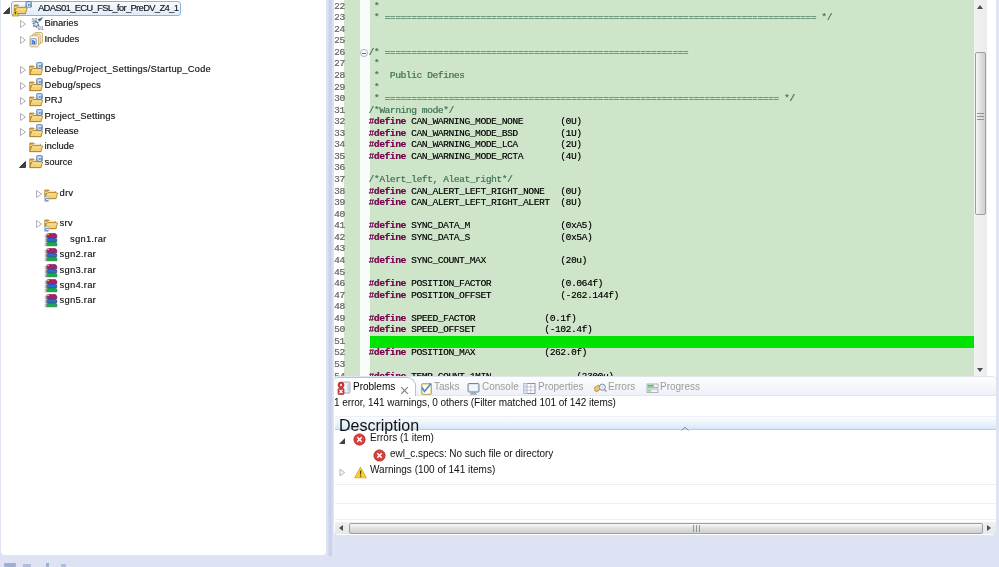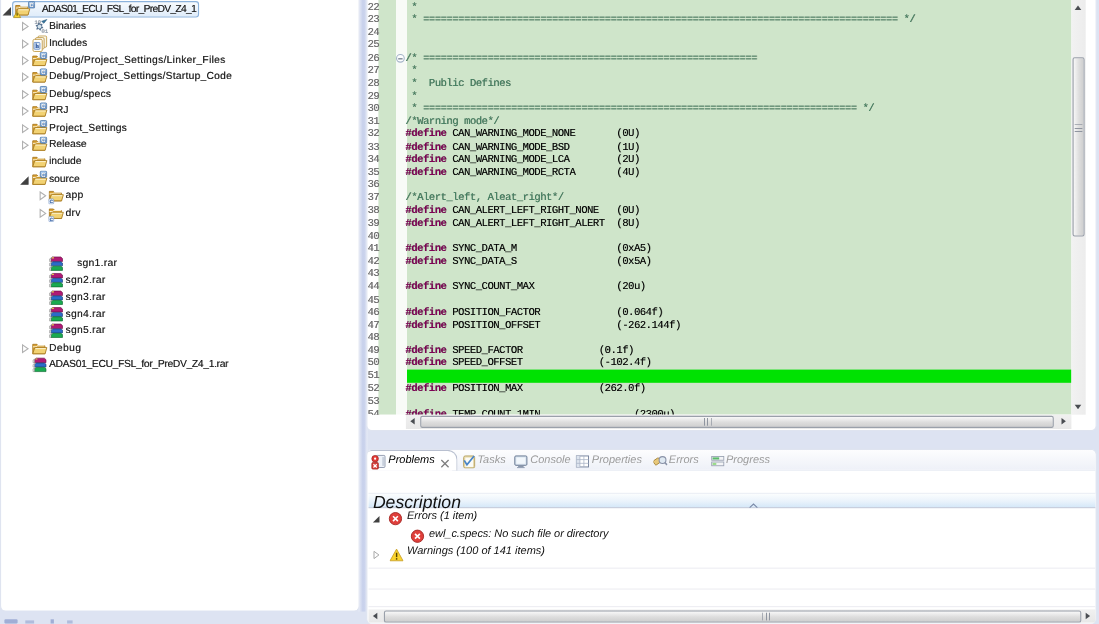--- a/index.html
+++ b/index.html
@@ -2,21 +2,21 @@
 <html><head>
 <meta charset="utf-8">
 <style>
 * { margin:0; padding:0; box-sizing:border-box; }
 html,body { width:999px; height:567px; overflow:hidden; }
 body { position:relative; background:#dde3f2; font-family:"Liberation Sans",sans-serif; }
 .abs { position:absolute; }
 #sash { left:326px; top:0; width:8px; height:556px; background:linear-gradient(90deg,#e8ecf7,#c9d2ec 45%,#c9d2ec 65%,#e8ecf7); }
 #leftpanel { left:0; top:0; width:327px; height:556px; background:#fff; border-radius:0 0 5px 5px; border:1px solid #dfe4f0; border-top:none; }
 #editor { left:333px; top:0; width:664px; height:392px; background:#fff; border-radius:0 0 5px 5px; border:1px solid #dfe4f0; border-top:none; overflow:hidden; }
-#problems { left:333px; top:408px; width:664px; height:160px; background:#fff; border-radius:5px; border:1px solid #dfe4f0; overflow:hidden;font-style:italic; }
+#problems { left:333px; top:376px; width:664px; height:160px; background:#fff; border-radius:5px; border:1px solid #dfe4f0; overflow:hidden; }
 #tree { left:0; top:0; width:325px; height:345px; font-size:9.3px; color:#1c1c1c; text-shadow:0.35px 0 0 rgba(30,30,30,0.55); }
 .trow { position:absolute; left:0; width:325px; height:15.4px; line-height:15.4px; white-space:nowrap; }
 .trow .ic { position:absolute; }
 .trow .tx { position:absolute; top:0; }
 .sel { position:absolute; left:11px; top:0px; width:170px; height:15px; border:1px solid #8cb2dc; border-radius:3px; background:linear-gradient(180deg,#f7fafd,#dfecfa); }
 #gutter { left:9.5px; top:0; width:16px; height:377px; background:#cfe5ca; }
 #foldcol { left:25.5px; top:0; width:10px; height:377px; background:#f8fbf7; }
 #codebg { left:35.5px; top:0; width:604px; height:377px; background:#cfe5ca; }
 #curline { left:35.5px; top:335.8px; width:604px; height:12px; background:#00e202; }
 .codepre { position:absolute; font-family:"Liberation Mono",monospace; font-size:9.6px; letter-spacing:-0.43px; line-height:11.57px; white-space:pre; color:#000; text-shadow:0.3px 0 0 rgba(0,0,0,0.45); }
@@ -171,20 +171,21 @@
         <path d="M10.4 7.4 L12.4 9.6" stroke="#8a93a8" stroke-width="1.4"></path>
       </svg></span>
     <span class="tabtx" style="left:274px">Errors</span>
 <span class="abs" style="left:312px;top:4px"><svg width="13" height="13" viewBox="0 0 13 13">
         <rect x="1" y="2" width="11" height="3.4" fill="#f3f4f6" stroke="#9aa2b2" stroke-width="0.8"></rect>
         <rect x="1.8" y="2.8" width="6" height="1.9" fill="#5aba6a"></rect>
         <rect x="1" y="7" width="11" height="3.4" fill="#f3f4f6" stroke="#9aa2b2" stroke-width="0.8"></rect>
         <rect x="1.8" y="7.8" width="3.4" height="1.9" fill="#9adb8a"></rect>
       </svg></span>
     <span class="tabtx" style="left:326px">Progress</span>
+<div id="summary">1 error, 141 warnings, 0 others (Filter matched 101 of 142 items)</div>
 <div id="deschdr">
       <span class="abs" style="left:4px;top:-0.5px">Description</span>
       <span class="abs" style="left:345px;top:1px"><svg width="10" height="6" viewBox="0 0 10 6">
           <path d="M1.5 4.5 L5 1.2 L8.5 4.5" fill="none" stroke="#7a8aa8" stroke-width="1"></path>
         </svg></span>
     </div>
 <div class="prow" style="left:0;top:54px">
       <span class="abs" style="left:4px;top:5px"><svg width="8" height="8" viewBox="0 0 8 8">
           <path d="M7 1 L7 7 L1 7 Z" fill="#404040"></path>
         </svg></span>
@@ -265,35 +266,20 @@
         </svg></span>
       <span class="ic" style="left:28.5px;top:0px"><svg width="17" height="16" viewBox="0 0 17 16">
           <rect x="5.6" y="0.6" width="7.8" height="10.4" rx="1.2" fill="#f8f4e6" stroke="#c09a45" stroke-width="0.8"></rect>
           <rect x="3.3" y="2.2" width="7.8" height="10.4" rx="1.2" fill="#fbf8ef" stroke="#c09a45" stroke-width="0.8"></rect>
           <rect x="1.0" y="3.8" width="8.4" height="11.0" rx="1.2" fill="#fefefb" stroke="#c09a45" stroke-width="0.8"></rect>
           <rect x="1.9" y="6.6" width="5.4" height="6.2" rx="0.8" fill="#dce9f8" stroke="#5580c0" stroke-width="0.7"></rect>
           <text x="4.6" y="11.8" font-family="Liberation Serif" font-size="5.8" font-weight="bold" fill="#2a5eb8" text-anchor="middle">h</text>
         </svg></span>
       <span class="tx" style="left:44.5px">Includes</span>
     </div>
-<div class="trow" style="top:46.9px">
-      <span class="ic" style="left:19px;top:3px"><svg width="8" height="10" viewBox="0 0 8 10">
-          <path d="M1.5 1.5 L6.5 5 L1.5 8.5 Z" fill="#fefefe" stroke="#b0b0b0" stroke-width="1"></path>
-        </svg></span>
-      <span class="ic" style="left:28.5px;top:0px"><svg width="16" height="16" viewBox="0 0 16 16">
-          <path d="M0.8 4.0 L4.6 4.0 L5.8 5.4 L11.8 5.4 L11.8 12.6 L0.8 12.6 Z" fill="#daa232" stroke="#a87820" stroke-width="0.8"></path>
-          <path d="M1 6.3 L3.8 6.3 L4.7 5.4 L11.4 5.4" fill="none" stroke="#fdf6dd" stroke-width="0.9"></path>
-          <path d="M2.6 7.0 L13.6 7.0 L12.0 12.6 L0.8 12.6 Z" fill="#f2d273" stroke="#aa7d22" stroke-width="0.8"></path>
-          <path d="M3.3 7.9 L12.6 7.9" stroke="#fcf2cf" stroke-width="0.9" fill="none"></path>
-          <rect x="7.6" y="0.5" width="5.8" height="5.8" rx="1" fill="#78a2d6" stroke="#47719f" stroke-width="0.6"></rect>
-          <rect x="8.1" y="1.0" width="4.8" height="2.0" rx="0.8" fill="#b2d0f0"></rect>
-          <text x="10.5" y="5.5" font-family="Liberation Sans" font-size="5.4" font-weight="bold" fill="#fff" text-anchor="middle">C</text>
-        </svg></span>
-      <span class="tx" style="left:44.5px;letter-spacing:0.29px">Debug/Project_Settings/Linker_Files</span>
-    </div>
 <div class="trow" style="top:62.3px">
       <span class="ic" style="left:19px;top:3px"><svg width="8" height="10" viewBox="0 0 8 10">
           <path d="M1.5 1.5 L6.5 5 L1.5 8.5 Z" fill="#fefefe" stroke="#b0b0b0" stroke-width="1"></path>
         </svg></span>
       <span class="ic" style="left:28.5px;top:0px"><svg width="16" height="16" viewBox="0 0 16 16">
           <path d="M0.8 4.0 L4.6 4.0 L5.8 5.4 L11.8 5.4 L11.8 12.6 L0.8 12.6 Z" fill="#daa232" stroke="#a87820" stroke-width="0.8"></path>
           <path d="M1 6.3 L3.8 6.3 L4.7 5.4 L11.4 5.4" fill="none" stroke="#fdf6dd" stroke-width="0.9"></path>
           <path d="M2.6 7.0 L13.6 7.0 L12.0 12.6 L0.8 12.6 Z" fill="#f2d273" stroke="#aa7d22" stroke-width="0.8"></path>
           <path d="M3.3 7.9 L12.6 7.9" stroke="#fcf2cf" stroke-width="0.9" fill="none"></path>
           <rect x="7.6" y="0.5" width="5.8" height="5.8" rx="1" fill="#78a2d6" stroke="#47719f" stroke-width="0.6"></rect>
@@ -379,47 +365,47 @@
           <path d="M0.8 4.0 L4.6 4.0 L5.8 5.4 L11.8 5.4 L11.8 12.6 L0.8 12.6 Z" fill="#daa232" stroke="#a87820" stroke-width="0.8"></path>
           <path d="M1 6.3 L3.8 6.3 L4.7 5.4 L11.4 5.4" fill="none" stroke="#fdf6dd" stroke-width="0.9"></path>
           <path d="M2.6 7.0 L13.6 7.0 L12.0 12.6 L0.8 12.6 Z" fill="#f2d273" stroke="#aa7d22" stroke-width="0.8"></path>
           <path d="M3.3 7.9 L12.6 7.9" stroke="#fcf2cf" stroke-width="0.9" fill="none"></path>
           <rect x="7.6" y="0.5" width="5.8" height="5.8" rx="1" fill="#78a2d6" stroke="#47719f" stroke-width="0.6"></rect>
           <rect x="8.1" y="1.0" width="4.8" height="2.0" rx="0.8" fill="#b2d0f0"></rect>
           <text x="10.5" y="5.5" font-family="Liberation Sans" font-size="5.4" font-weight="bold" fill="#fff" text-anchor="middle">C</text>
         </svg></span>
       <span class="tx" style="left:44.5px">source</span>
     </div>
-<div class="trow" style="top:170.1px">
+<div class="trow" style="top:185.5px">
       <span class="ic" style="left:34.5px;top:3px"><svg width="8" height="10" viewBox="0 0 8 10">
           <path d="M1.5 1.5 L6.5 5 L1.5 8.5 Z" fill="#fefefe" stroke="#b0b0b0" stroke-width="1"></path>
         </svg></span>
       <span class="ic" style="left:43.5px;top:0px"><svg width="16" height="16" viewBox="0 0 16 16">
           <path d="M0.8 4.0 L4.6 4.0 L5.8 5.4 L11.8 5.4 L11.8 12.6 L0.8 12.6 Z" fill="#daa232" stroke="#a87820" stroke-width="0.8"></path>
           <path d="M1 6.3 L3.8 6.3 L4.7 5.4 L11.4 5.4" fill="none" stroke="#fdf6dd" stroke-width="0.9"></path>
           <path d="M2.6 7.0 L13.6 7.0 L12.0 12.6 L0.8 12.6 Z" fill="#f2d273" stroke="#aa7d22" stroke-width="0.8"></path>
           <path d="M3.3 7.9 L12.6 7.9" stroke="#fcf2cf" stroke-width="0.9" fill="none"></path>
           <rect x="0.2" y="10.8" width="4.6" height="4.6" rx="0.8" fill="#eaf0f8" stroke="#7a9ac8" stroke-width="0.6"></rect>
           <text x="2.5" y="14.6" font-family="Liberation Sans" font-size="4.2" font-weight="bold" fill="#3a6ec0" text-anchor="middle">C</text>
         </svg></span>
-      <span class="tx" style="left:59.5px;letter-spacing:0.3px">app</span>
-    </div>
-<div class="trow" style="top:185.5px">
+      <span class="tx" style="left:59.5px;letter-spacing:0.3px">drv</span>
+    </div>
+<div class="trow" style="top:216.3px">
       <span class="ic" style="left:34.5px;top:3px"><svg width="8" height="10" viewBox="0 0 8 10">
           <path d="M1.5 1.5 L6.5 5 L1.5 8.5 Z" fill="#fefefe" stroke="#b0b0b0" stroke-width="1"></path>
         </svg></span>
       <span class="ic" style="left:43.5px;top:0px"><svg width="16" height="16" viewBox="0 0 16 16">
           <path d="M0.8 4.0 L4.6 4.0 L5.8 5.4 L11.8 5.4 L11.8 12.6 L0.8 12.6 Z" fill="#daa232" stroke="#a87820" stroke-width="0.8"></path>
           <path d="M1 6.3 L3.8 6.3 L4.7 5.4 L11.4 5.4" fill="none" stroke="#fdf6dd" stroke-width="0.9"></path>
           <path d="M2.6 7.0 L13.6 7.0 L12.0 12.6 L0.8 12.6 Z" fill="#f2d273" stroke="#aa7d22" stroke-width="0.8"></path>
           <path d="M3.3 7.9 L12.6 7.9" stroke="#fcf2cf" stroke-width="0.9" fill="none"></path>
           <rect x="0.2" y="10.8" width="4.6" height="4.6" rx="0.8" fill="#eaf0f8" stroke="#7a9ac8" stroke-width="0.6"></rect>
           <text x="2.5" y="14.6" font-family="Liberation Sans" font-size="4.2" font-weight="bold" fill="#3a6ec0" text-anchor="middle">C</text>
         </svg></span>
-      <span class="tx" style="left:59.5px;letter-spacing:0.3px">drv</span>
+      <span class="tx" style="left:59.5px;letter-spacing:0.3px">srv</span>
     </div>
 <div class="trow" style="top:231.7px">
       <span class="ic" style="left:43.5px;top:0px"><svg width="16" height="16" viewBox="0 0 16 16">
           <path d="M2.3 3.0 L3.8 1.6 L11.3 1.6 L12.8 3.0 L12.8 5.7 L2.3 5.7 Z" fill="#b01a74" stroke="#6d0d46" stroke-width="0.6"></path>
           <path d="M3.8 1.6 L2.3 3.0 L2.3 5.7 L1.0 5.7 L1.0 3.4 Z" fill="#eceae6" stroke="#909090" stroke-width="0.5"></path>
           <path d="M3.3 1.8 L5.0 1.8 L5.0 2.9 L3.3 2.9 Z" fill="#e8d24a"></path>
           <path d="M2.3 7.1 L3.8 6.0 L11.3 6.0 L12.8 7.1 L12.8 9.7 L2.3 9.7 Z" fill="#2a6cc8" stroke="#173f7c" stroke-width="0.6"></path>
           <path d="M3.8 6.0 L2.3 7.1 L2.3 9.7 L1.0 9.7 L1.0 7.4 Z" fill="#eceef2" stroke="#909090" stroke-width="0.5"></path>
           <path d="M2.3 11.1 L3.8 10.0 L11.3 10.0 L12.8 11.1 L12.8 13.8 L2.3 13.8 Z" fill="#19aa50" stroke="#0c6a2e" stroke-width="0.6"></path>
           <path d="M3.8 10.0 L2.3 11.1 L2.3 13.8 L1.0 13.8 L1.0 11.4 Z" fill="#ecf0ec" stroke="#909090" stroke-width="0.5"></path>
@@ -466,44 +452,20 @@
       <span class="ic" style="left:43.5px;top:0px"><svg width="16" height="16" viewBox="0 0 16 16">
           <path d="M2.3 3.0 L3.8 1.6 L11.3 1.6 L12.8 3.0 L12.8 5.7 L2.3 5.7 Z" fill="#b01a74" stroke="#6d0d46" stroke-width="0.6"></path>
           <path d="M3.8 1.6 L2.3 3.0 L2.3 5.7 L1.0 5.7 L1.0 3.4 Z" fill="#eceae6" stroke="#909090" stroke-width="0.5"></path>
           <path d="M3.3 1.8 L5.0 1.8 L5.0 2.9 L3.3 2.9 Z" fill="#e8d24a"></path>
           <path d="M2.3 7.1 L3.8 6.0 L11.3 6.0 L12.8 7.1 L12.8 9.7 L2.3 9.7 Z" fill="#2a6cc8" stroke="#173f7c" stroke-width="0.6"></path>
           <path d="M3.8 6.0 L2.3 7.1 L2.3 9.7 L1.0 9.7 L1.0 7.4 Z" fill="#eceef2" stroke="#909090" stroke-width="0.5"></path>
           <path d="M2.3 11.1 L3.8 10.0 L11.3 10.0 L12.8 11.1 L12.8 13.8 L2.3 13.8 Z" fill="#19aa50" stroke="#0c6a2e" stroke-width="0.6"></path>
           <path d="M3.8 10.0 L2.3 11.1 L2.3 13.8 L1.0 13.8 L1.0 11.4 Z" fill="#ecf0ec" stroke="#909090" stroke-width="0.5"></path>
         </svg></span>
       <span class="tx" style="left:59.5px;letter-spacing:0.3px">sgn5.rar</span>
-    </div>
-<div class="trow" style="top:308.7px">
-      <span class="ic" style="left:19px;top:3px"><svg width="8" height="10" viewBox="0 0 8 10">
-          <path d="M1.5 1.5 L6.5 5 L1.5 8.5 Z" fill="#fefefe" stroke="#b0b0b0" stroke-width="1"></path>
-        </svg></span>
-      <span class="ic" style="left:28.5px;top:0px"><svg width="16" height="16" viewBox="0 0 16 16">
-          <path d="M0.8 4.0 L4.6 4.0 L5.8 5.4 L11.8 5.4 L11.8 12.6 L0.8 12.6 Z" fill="#daa232" stroke="#a87820" stroke-width="0.8"></path>
-          <path d="M1 6.3 L3.8 6.3 L4.7 5.4 L11.4 5.4" fill="none" stroke="#fdf6dd" stroke-width="0.9"></path>
-          <path d="M2.6 7.0 L13.6 7.0 L12.0 12.6 L0.8 12.6 Z" fill="#f2d273" stroke="#aa7d22" stroke-width="0.8"></path>
-          <path d="M3.3 7.9 L12.6 7.9" stroke="#fcf2cf" stroke-width="0.9" fill="none"></path>
-        </svg></span>
-      <span class="tx" style="left:44.5px;letter-spacing:0.4px">Debug</span>
-    </div>
-<div class="trow" style="top:324.1px">
-      <span class="ic" style="left:28.5px;top:0px"><svg width="16" height="16" viewBox="0 0 16 16">
-          <path d="M2.3 3.0 L3.8 1.6 L11.3 1.6 L12.8 3.0 L12.8 5.7 L2.3 5.7 Z" fill="#b01a74" stroke="#6d0d46" stroke-width="0.6"></path>
-          <path d="M3.8 1.6 L2.3 3.0 L2.3 5.7 L1.0 5.7 L1.0 3.4 Z" fill="#eceae6" stroke="#909090" stroke-width="0.5"></path>
-          <path d="M3.3 1.8 L5.0 1.8 L5.0 2.9 L3.3 2.9 Z" fill="#e8d24a"></path>
-          <path d="M2.3 7.1 L3.8 6.0 L11.3 6.0 L12.8 7.1 L12.8 9.7 L2.3 9.7 Z" fill="#2a6cc8" stroke="#173f7c" stroke-width="0.6"></path>
-          <path d="M3.8 6.0 L2.3 7.1 L2.3 9.7 L1.0 9.7 L1.0 7.4 Z" fill="#eceef2" stroke="#909090" stroke-width="0.5"></path>
-          <path d="M2.3 11.1 L3.8 10.0 L11.3 10.0 L12.8 11.1 L12.8 13.8 L2.3 13.8 Z" fill="#19aa50" stroke="#0c6a2e" stroke-width="0.6"></path>
-          <path d="M3.8 10.0 L2.3 11.1 L2.3 13.8 L1.0 13.8 L1.0 11.4 Z" fill="#ecf0ec" stroke="#909090" stroke-width="0.5"></path>
-        </svg></span>
-      <span class="tx" style="left:44.5px;letter-spacing:-0.26px">ADAS01_ECU_FSL_for_PreDV_Z4_1.rar</span>
     </div>
 </div>
 <div id="botmarks">
 <span style="position:absolute;left:4px;top:1px;width:12px;height:4px;background:#a0aed6;border-radius:1px"></span>
 <span style="position:absolute;left:23px;top:2px;width:8px;height:3px;background:#b0bcdc"></span>
 <span style="position:absolute;left:46px;top:1px;width:3px;height:4px;background:#a0aed6"></span>
 <span style="position:absolute;left:61px;top:2px;width:5px;height:3px;background:#b0bcdc"></span>
 </div>
 
 </body></html>

